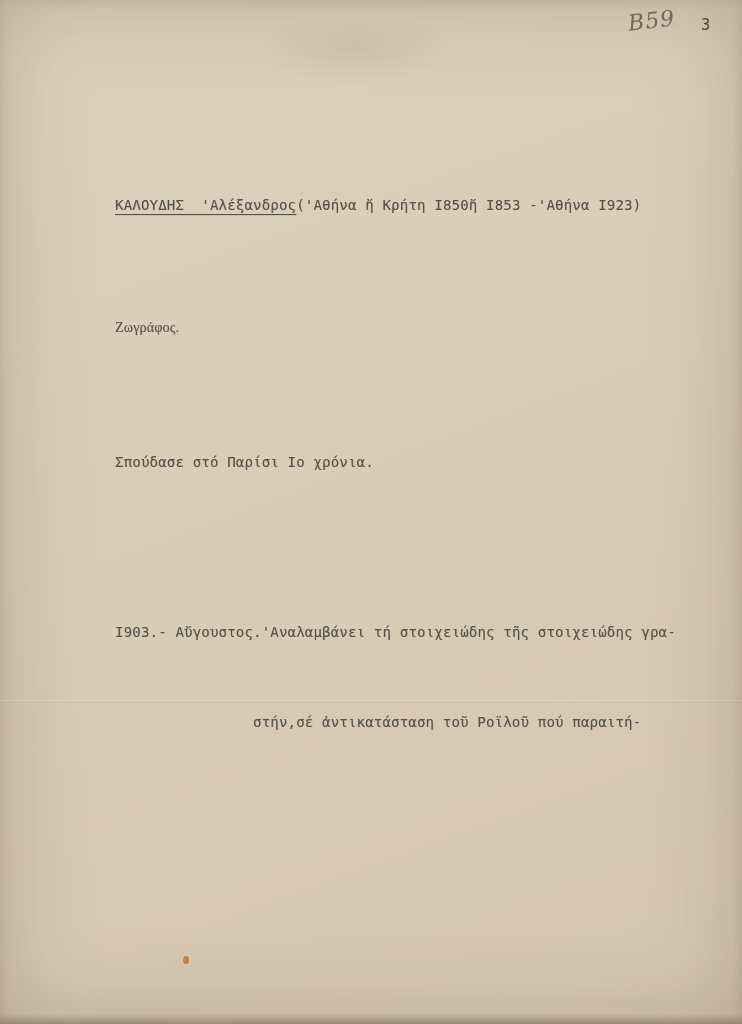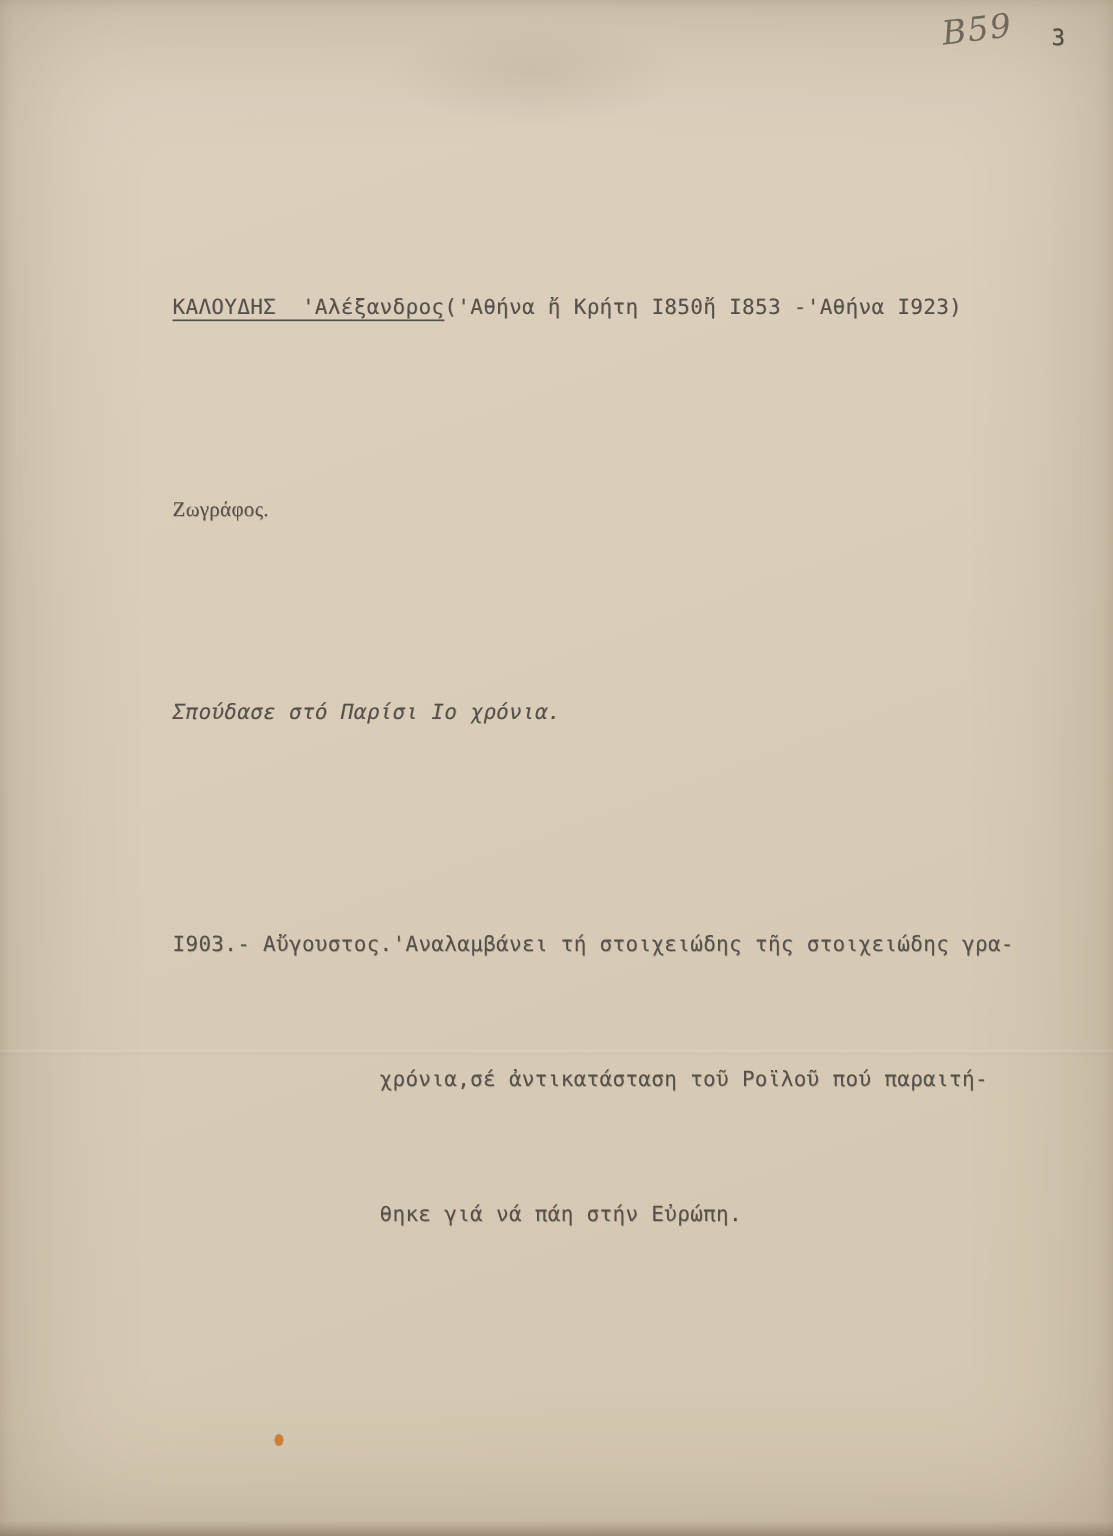--- a/index.html
+++ b/index.html
@@ -19,23 +19,23 @@
     position: absolute;
     left: 115px; top: 100px; width: 575px;
     color: #55504a;
     font-size: 14px;
     line-height: 30px;
     letter-spacing: .2px;
     white-space: pre-wrap;
     text-shadow: 0.4px 0.4px 0 rgba(85,80,74,.30);
   }
   .line { min-height: 30px; }
-  .heading    { margin-bottom: 16px; }
+  .heading    { margin-bottom: 3px; }
   .occupation { margin-bottom: 14px; font-family: Liberation Serif, serif; }
-  .studies    { margin-bottom: 5px; font-style: italic; }
+  .studies    { margin-bottom: 20px; }
   .indent-1 { padding-left: 101px; }
   .indent-2 { padding-left: 138px; }
   .u {
     text-decoration: underline;
     text-underline-offset: 4px;
     text-decoration-thickness: 1px;
   }
   .pencil {
     position: absolute; top: 8px; left: 628px;
     font: italic 400 22px "DejaVu Serif", serif;
@@ -83,22 +83,21 @@
   <div class="content">
 
     <div class="line heading"><span class="u">ΚΑΛΟΥΔΗΣ  'Αλέξανδρος</span><span>('Αθήνα ἤ Κρήτη Ι850ἤ Ι853 -'Αθήνα Ι923)</span></div>
 
     <div class="line occupation">Ζωγράφος.</div>
 
     <div class="line studies">Σπούδασε στό Παρίσι Ιο χρόνια.</div>
 
 
     <div class="line">Ι903.- Αὔγουστος.'Αναλαμβάνει τή στοιχειώδης τῆς στοιχειώδης γρα-</div>
-    <div class="line indent-2">χρόνια,σέ ἀντικατάσταση τοῦ Ροϊλοῦ πού παραιτή-</div>
-    <div class="line indent-2">θηκε γιά νά πάη στήν Εὐρώπη.</div>
+    <div class="line indent-2">στήν,σέ ἀντικατάσταση τοῦ Ροϊλοῦ πού παραιτή-</div>
 
     
     
     
 
     
 
     
 
     

